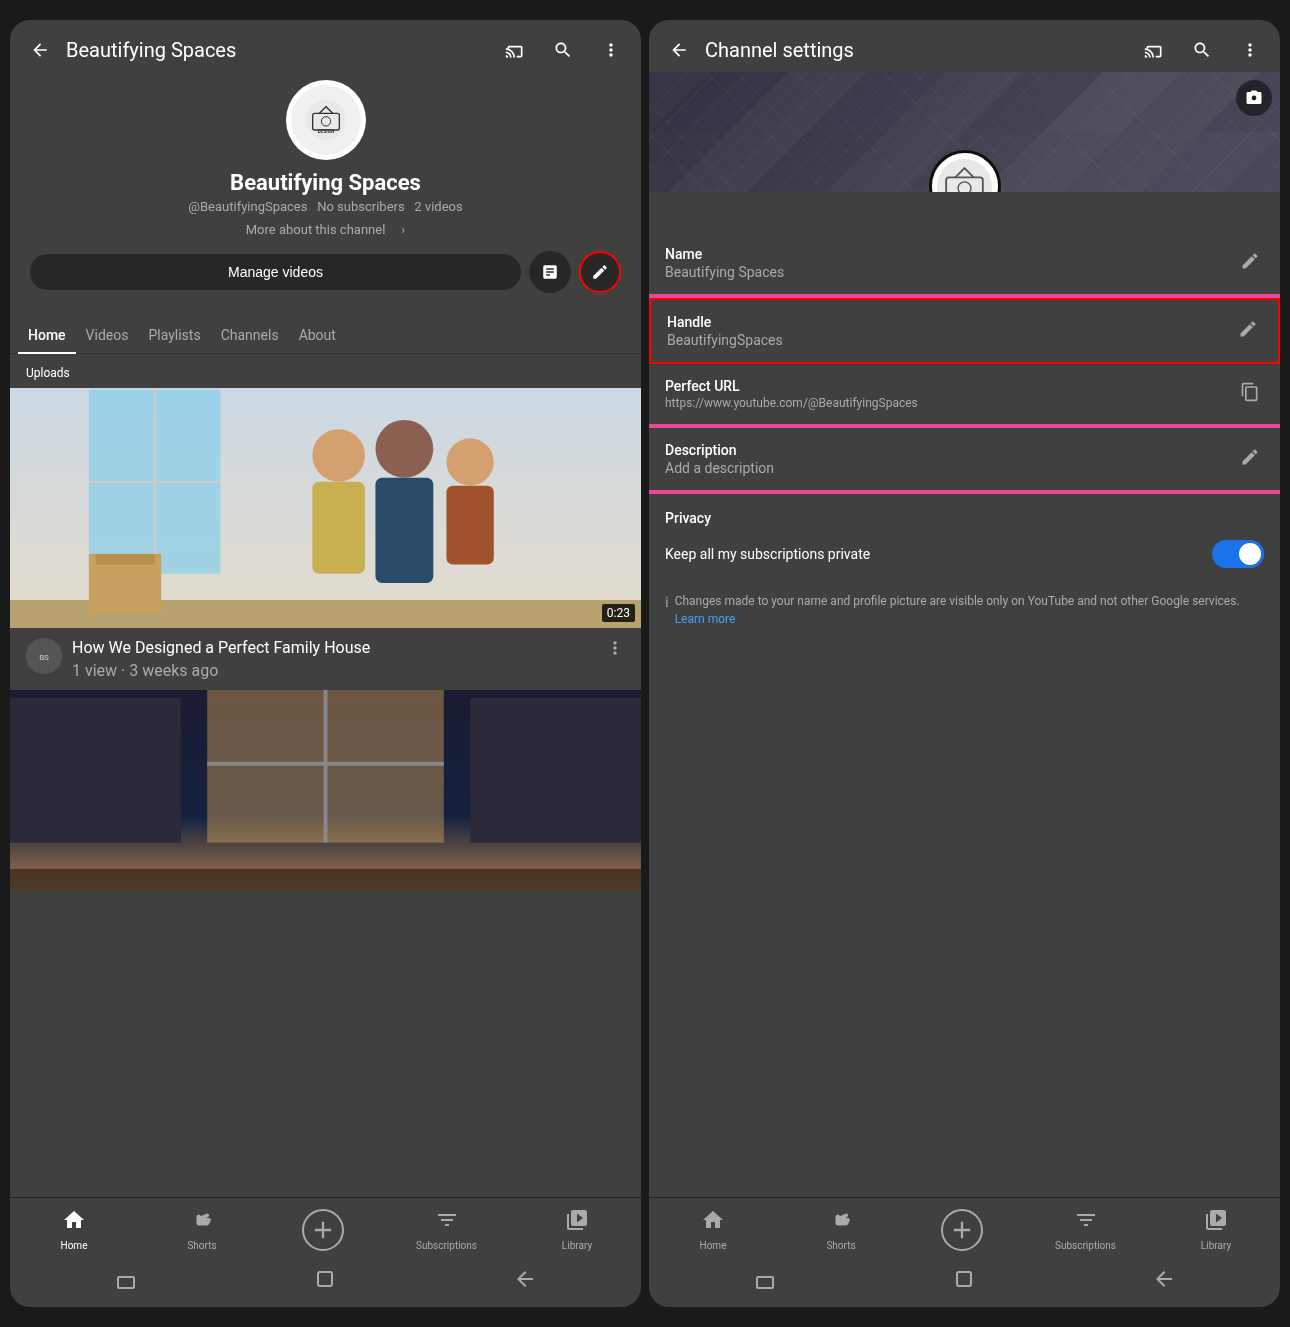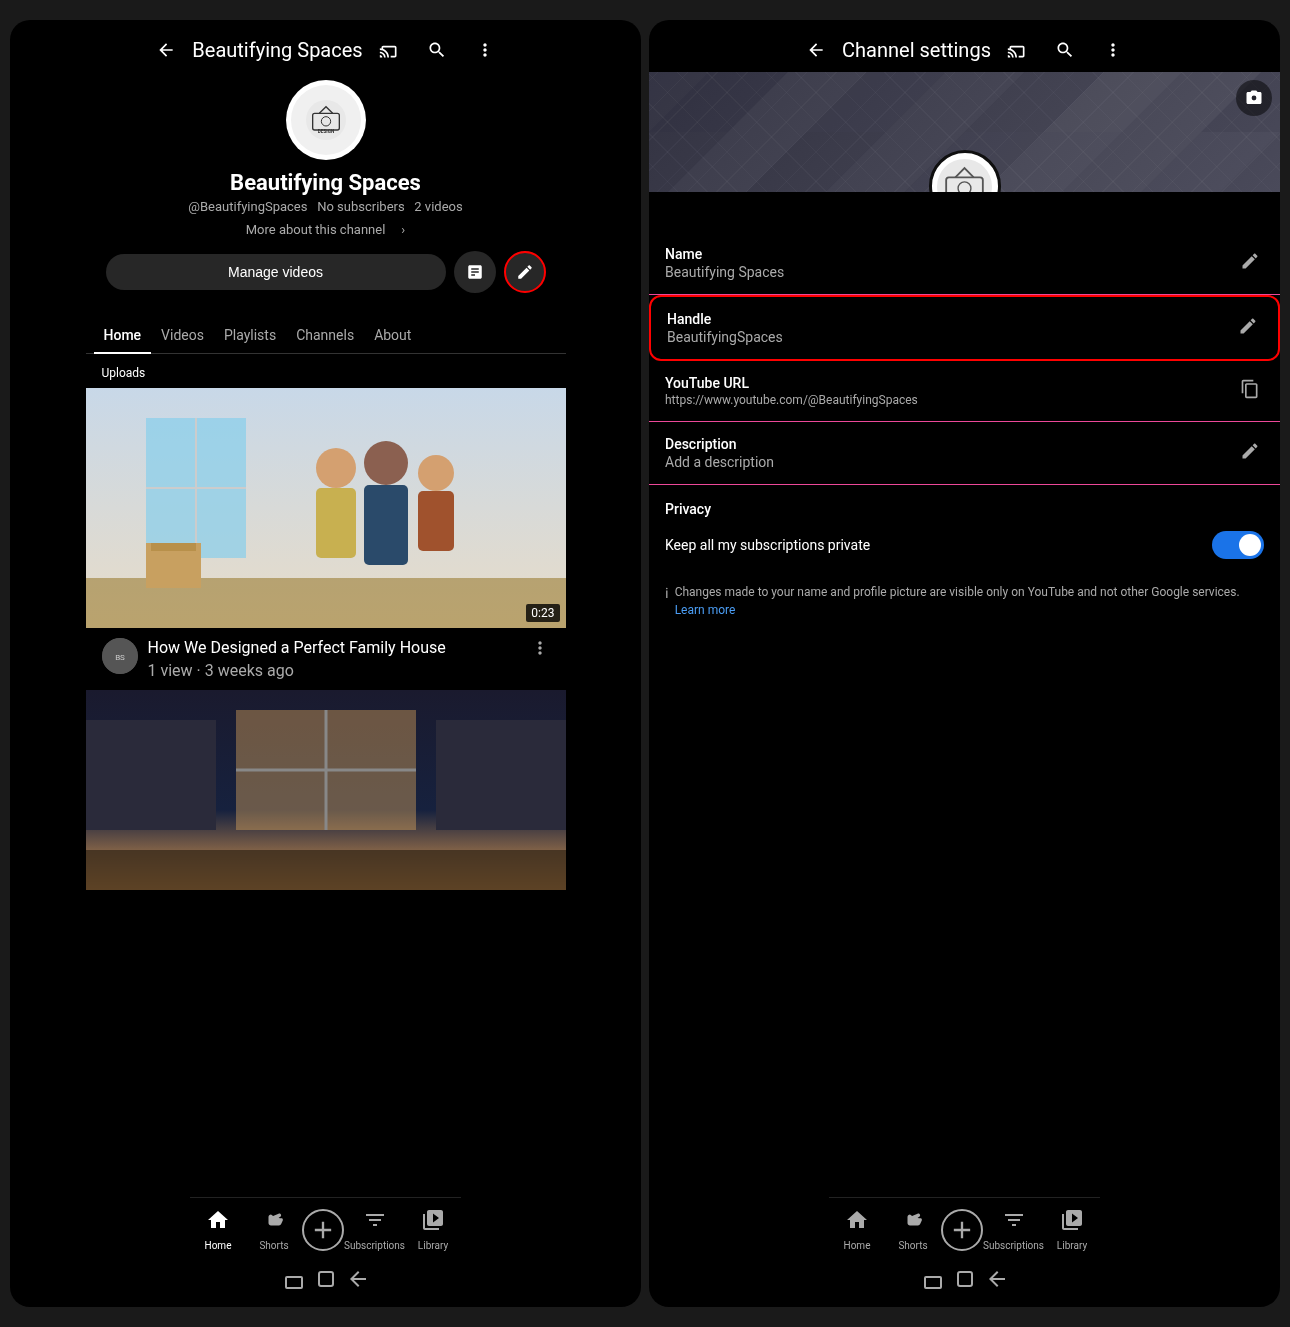--- a/index.html
+++ b/index.html
@@ -14,27 +14,26 @@
     .container {
       display: flex;
       gap: 8px;
       width: 1290px;
       height: 1327px;
       background: #1a1a1a;
       padding: 20px 10px;
     }
     .phone {
       flex: 1;
-      background: #000000;
+      background: #404040;
       border-radius: 20px;
       overflow: hidden;
       display: flex;
       flex-direction: column;
       position: relative;
-      align-items: center;
     }
 
     
     .header {
       display: flex;
       align-items: center;
       padding: 16px 16px 8px;
       color: #fff;
       gap: 12px;
     }
@@ -339,21 +338,21 @@
       color: #fff;
       font-size: 16px;
       cursor: pointer;
     }
 
     .settings-content {
       padding-top: 40px;
     }
     .settings-row {
       padding: 14px 16px;
-      border-bottom: 1px solid #ec4899;
+      border-bottom: 4px solid #ec4899;
       display: flex;
       align-items: center;
     }
     .settings-row-content {
       flex: 1;
     }
     .settings-label {
       font-size: 14px;
       font-weight: 500;
       color: #fff;
@@ -738,37 +737,37 @@
             <div class="settings-label">Name</div>
             <div class="settings-value">Beautifying Spaces</div>
           </div>
           <div class="edit-icon">
             <svg width="20" height="20" viewBox="0 0 24 24" fill="#aaa">
                 <path d="M3 17.25V21h3.75L17.81 9.94l-3.75-3.75L3 17.25zM20.71 7.04c.39-.39.39-1.02 0-1.41l-2.34-2.34c-.39-.39-1.02-.39-1.41 0l-1.83 1.83 3.75 3.75 1.83-1.83z"></path>
               </svg>
           </div>
         </div>
 
-        <div style="border: 2px solid #f00; margin: 0 0; border-radius: 12px;">
+        <div style="border: 2px solid #f00; margin: 0 0; border-radius: 1px;">
           <div class="settings-row" style="border-bottom: none; margin: 0;">
             <div class="settings-row-content">
               <div class="settings-label">Handle</div>
               <div class="settings-value">BeautifyingSpaces</div>
             </div>
             <div class="edit-icon">
               <svg width="20" height="20" viewBox="0 0 24 24" fill="#aaa">
                   <path d="M3 17.25V21h3.75L17.81 9.94l-3.75-3.75L3 17.25zM20.71 7.04c.39-.39.39-1.02 0-1.41l-2.34-2.34c-.39-.39-1.02-.39-1.41 0l-1.83 1.83 3.75 3.75 1.83-1.83z"></path>
                 </svg>
             </div>
           </div>
         </div>
 
         <div class="settings-row">
           <div class="settings-row-content">
-            <div class="settings-label">YouTube URL</div>
+            <div class="settings-label">Perfect URL</div>
             <div class="settings-value url">https://www.youtube.com/@BeautifyingSpaces</div>
           </div>
           <div class="copy-icon">
             <svg width="20" height="20" viewBox="0 0 24 24" fill="#aaa">
                 <path d="M16 1H4c-1.1 0-2 .9-2 2v14h2V3h12V1zm3 4H8c-1.1 0-2 .9-2 2v14c0 1.1.9 2 2 2h11c1.1 0 2-.9 2-2V7c0-1.1-.9-2-2-2zm0 16H8V7h11v14z"></path>
               </svg>
           </div>
         </div>
 
         <div class="settings-row">

